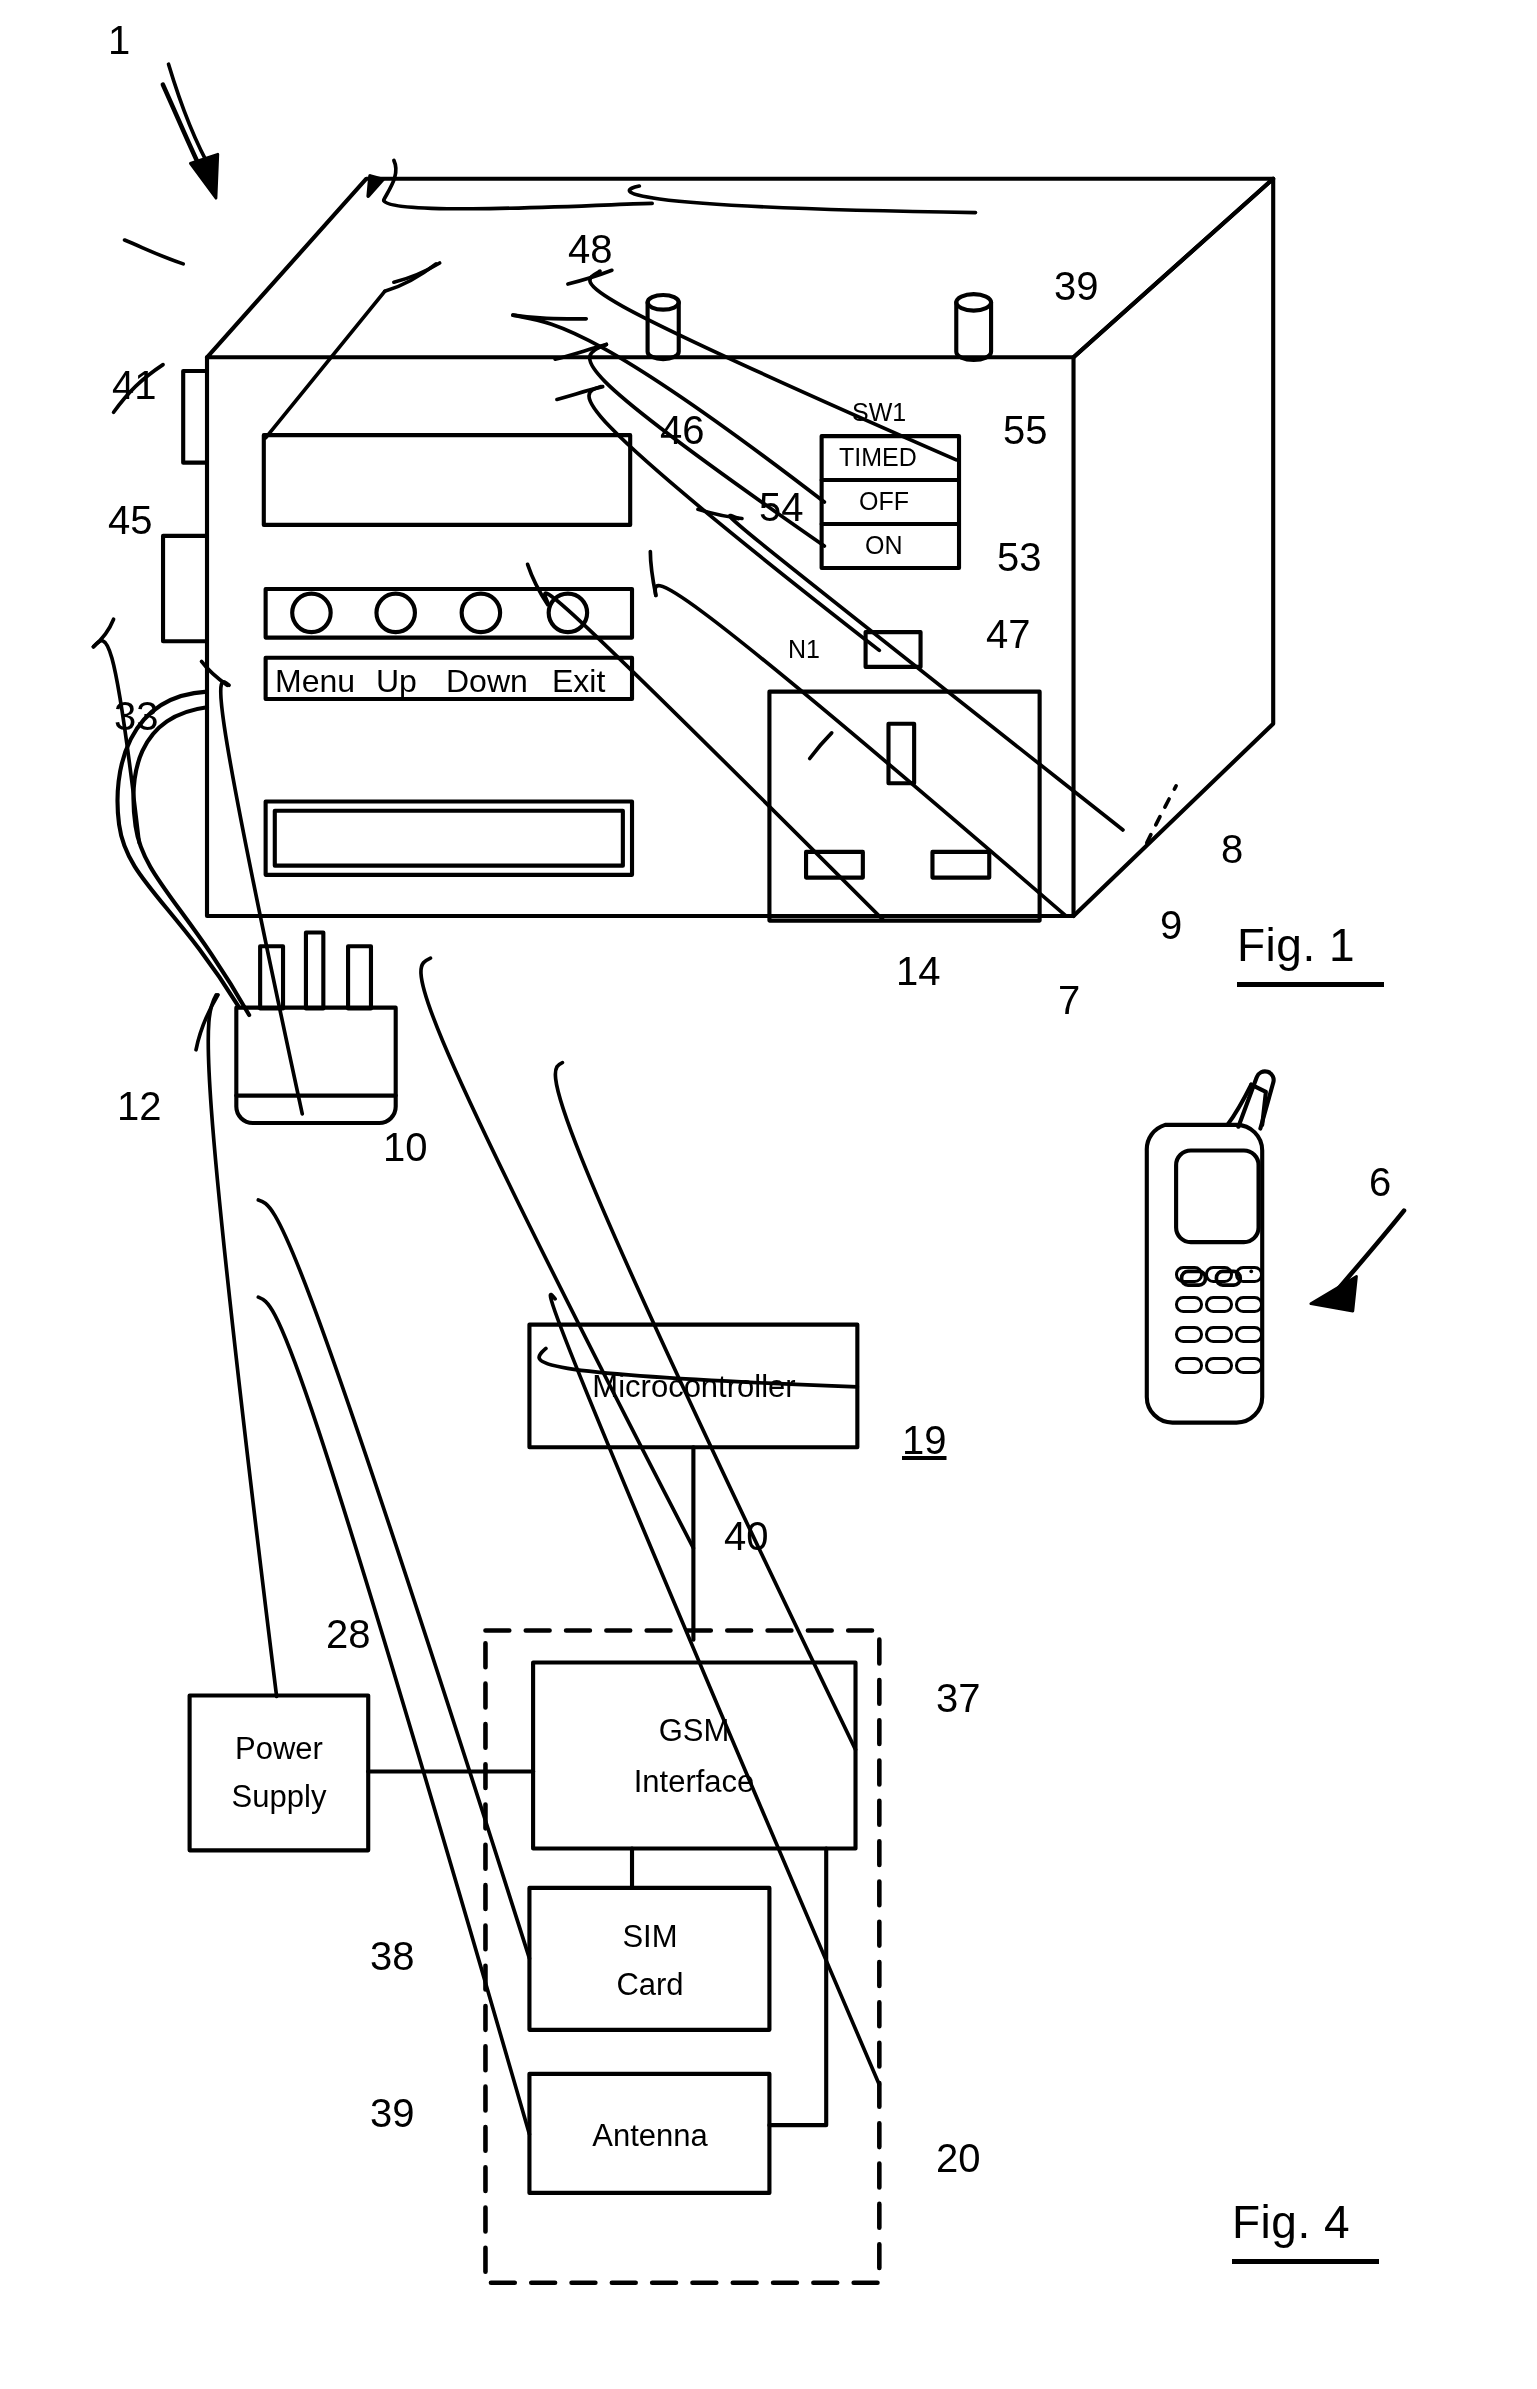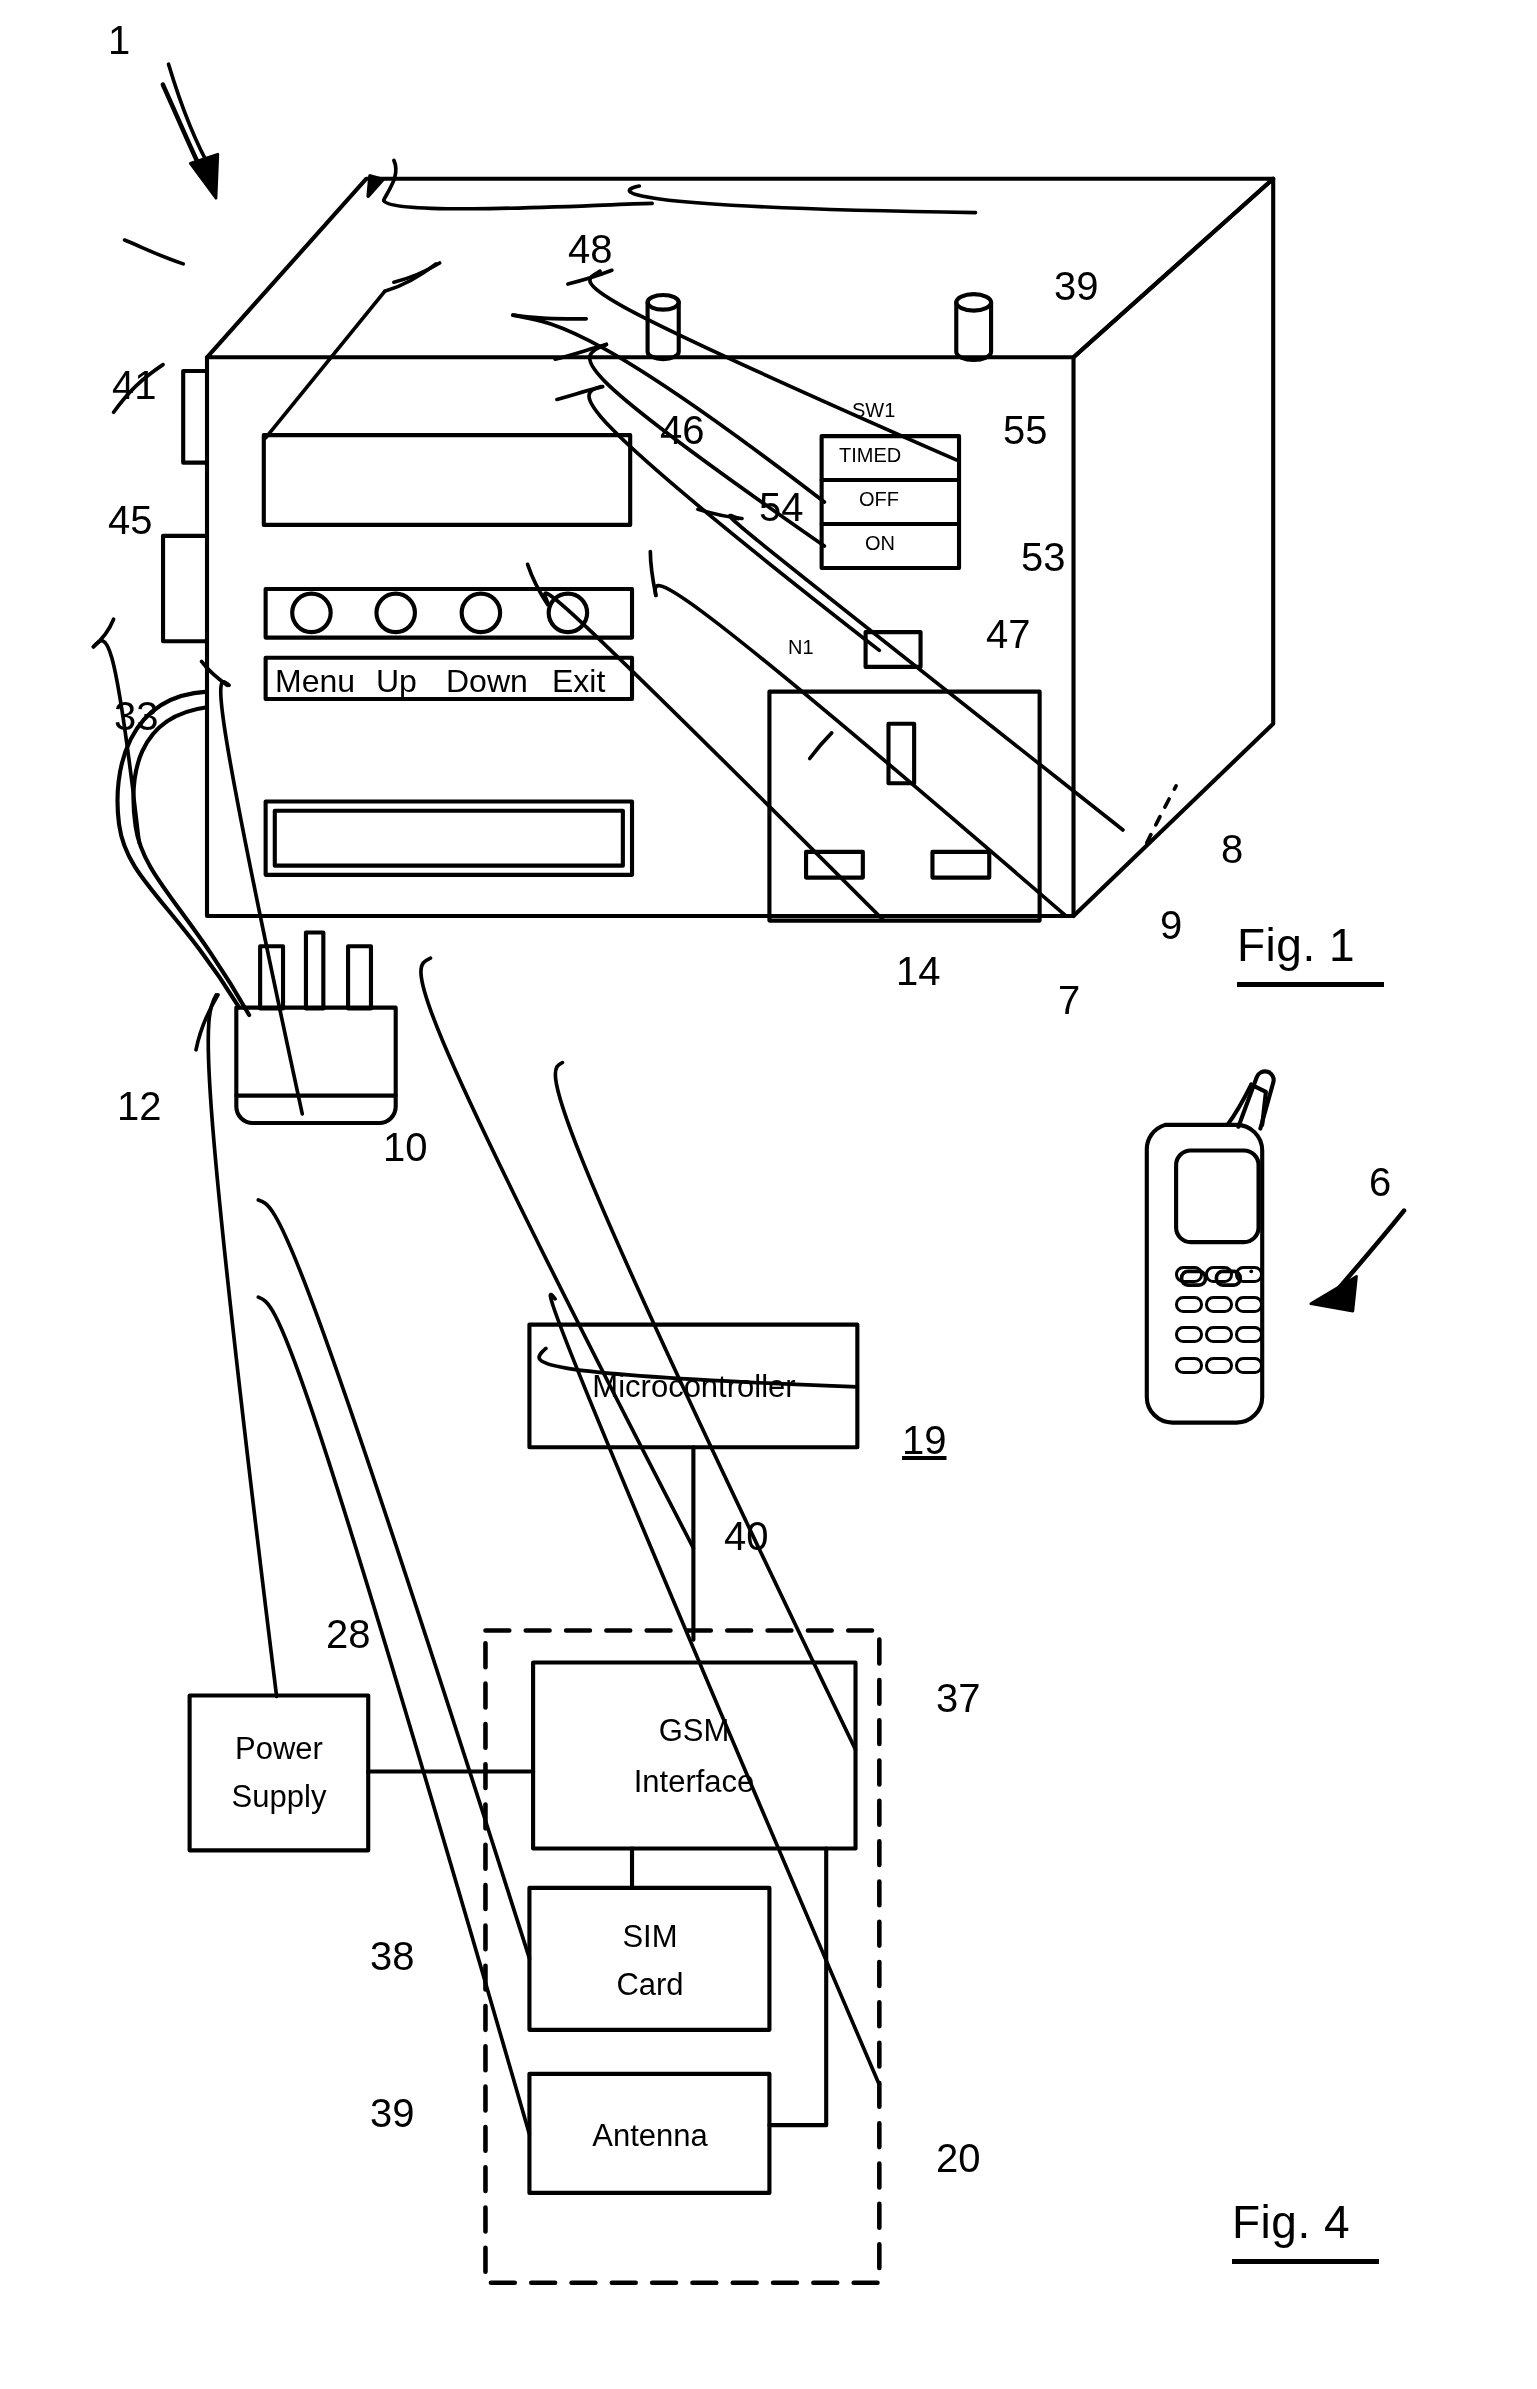--- a/index.html
+++ b/index.html
@@ -45,21 +45,21 @@
   }
   .figunder {
     position: absolute;
     background: #000;
     height: 4.6px;
   }
   .panelword {
     font-size: 32px;
   }
   .smallcap {
-    font-size: 20px;
+    font-size: 25px;
   }
   .blockword {
     font-size: 31px;
     text-align: center;
   }
   .ctr {
     transform: translate(-50%, -50%);
   }
 </style>
 </head>
@@ -297,21 +297,21 @@
   <div class="lbl smallcap" style="left:788px; top:637px;text-align:right;">N1</div>
 
   <div class="lbl ref" style="left:108px; top:20px;">1</div>
   <div class="lbl ref" style="left:568px; top:229px;">48</div>
   <div class="lbl ref" style="left:1054px; top:266px;">39</div>
   <div class="lbl ref" style="left:112px; top:365px;">41</div>
   <div class="lbl ref" style="left:660px; top:410px;">46</div>
   <div class="lbl ref" style="left:1003px; top:410px;">55</div>
   <div class="lbl ref" style="left:759px; top:487px;">54</div>
   <div class="lbl ref" style="left:108px; top:500px;">45</div>
-  <div class="lbl ref" style="left:997px; top:537px;margin-left:24px;">53</div>
+  <div class="lbl ref" style="left:997px; top:537px;">53</div>
   <div class="lbl ref" style="left:986px; top:614px;">47</div>
   <div class="lbl ref" style="left:114px; top:696px;">33</div>
   <div class="lbl ref" style="left:1221px; top:829px;">8</div>
   <div class="lbl ref" style="left:1160px; top:905px;">9</div>
   <div class="lbl ref" style="left:896px; top:951px;">14</div>
   <div class="lbl ref" style="left:1058px; top:980px;">7</div>
   <div class="lbl ref" style="left:117px; top:1086px;">12</div>
   <div class="lbl ref" style="left:383px; top:1127px;text-align:right;">10</div>
   <div class="lbl ref" style="left:1369px; top:1162px;">6</div>
 

